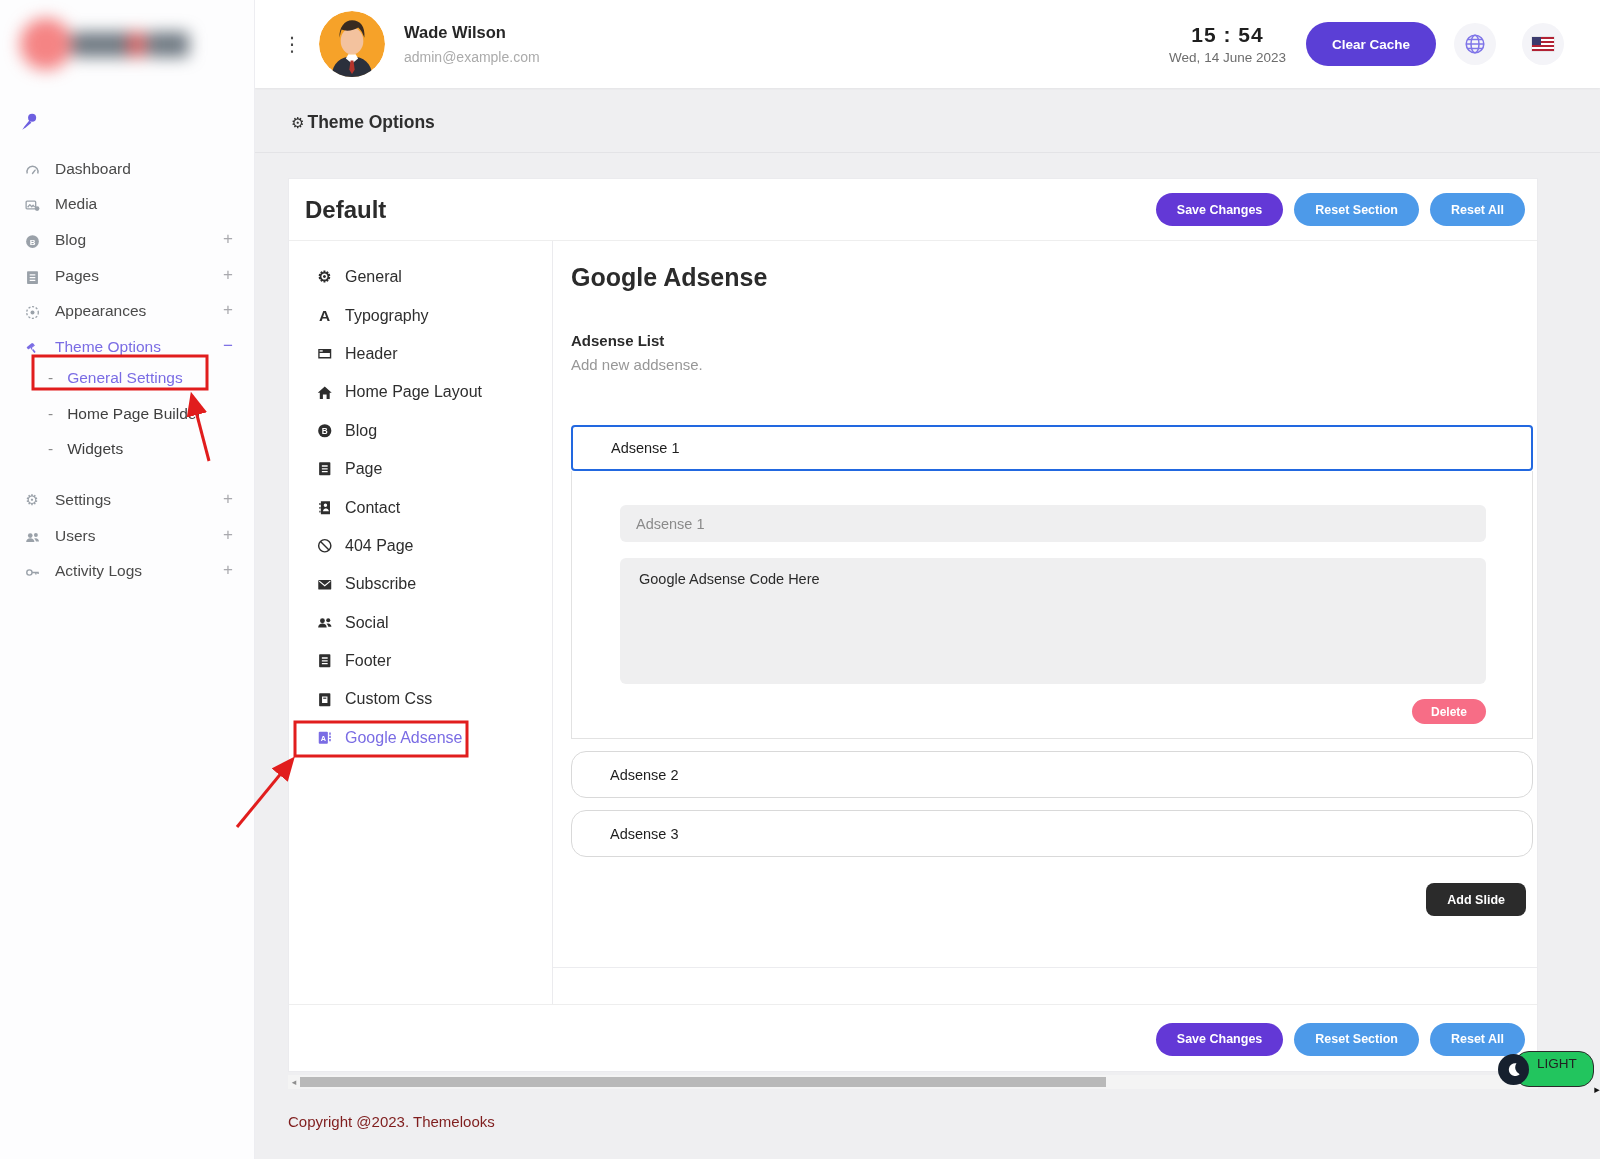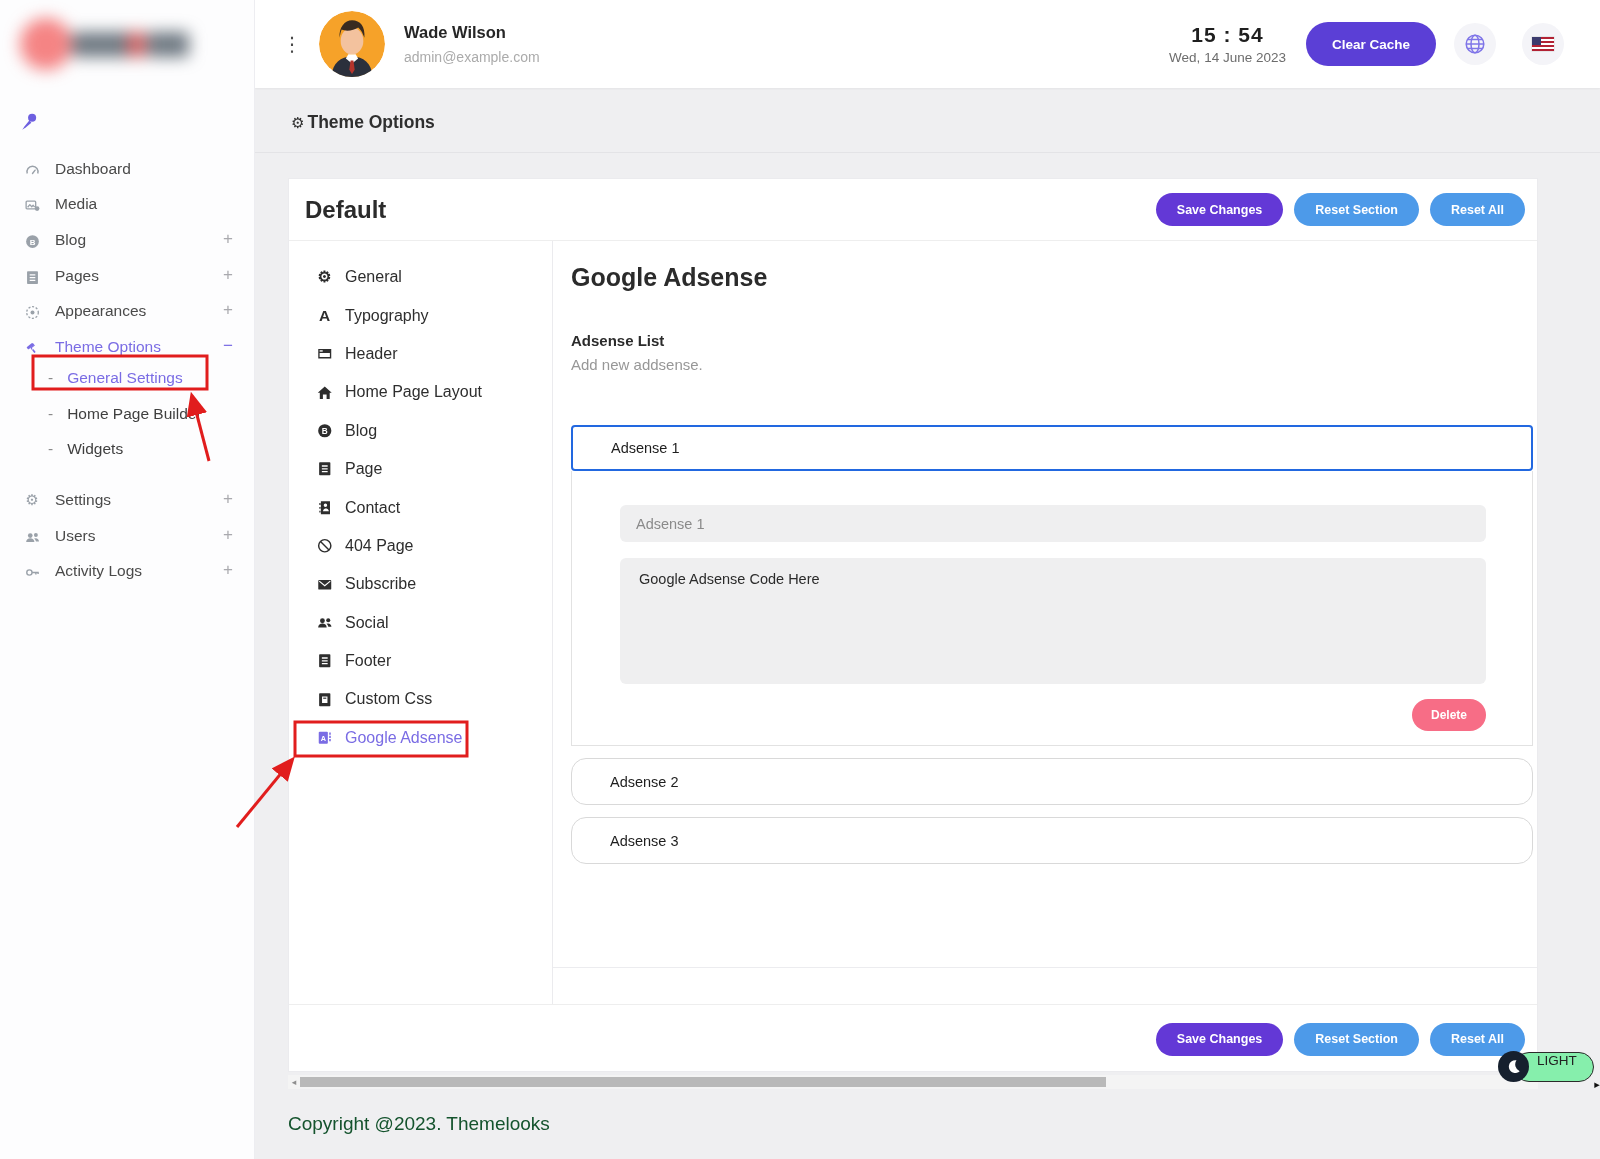--- a/index.html
+++ b/index.html
@@ -86,44 +86,44 @@
   .acc-head{height:47px;border:1px solid #d9d9d9;border-radius:15px;display:flex;align-items:center;
             padding-left:38px;font-size:14.5px;color:#1e1e1e;background:#fff;cursor:pointer}
   .acc-head.active{height:46px;border:2px solid #2268e0;border-radius:4px}
   .acc-panel{border:1px solid #e2e2e2;border-top:none;padding:34px 46px 14px 48px}
   .field-input{display:block;width:100%;height:37px;border:none;border-radius:6px;background:#efeff0;
                padding:0 16px;font-size:14.5px;color:#8a8a8a;font-family:inherit}
   .field-area{display:block;width:100%;height:126px;margin-top:16px;border:none;border-radius:6px;
               background:#efeff0;padding:13px 19px;font-size:14.5px;color:#2b2b2b;
               font-family:inherit;resize:none}
   .delete-row{margin-top:15px;text-align:right}
-  .btn-delete{height:32px;padding:0 19px;border:none;border-radius:16px;background:#f76d86;
+  .btn-delete{height:25px;padding:0 19px;border:none;border-radius:16px;background:#f76d86;
               color:#fff;font-size:12px;font-weight:700;font-family:inherit;cursor:pointer}
   .acc-item{margin-top:12px}
   .addslide-row{margin-top:26px;text-align:right;padding-right:7px}
   .btn-add{height:33px;padding:0 21px;border:none;border-radius:8px;background:#2b2b2b;color:#fff;
            font-size:12.5px;font-weight:700;font-family:inherit;cursor:pointer}
   .card-foot{height:69px;display:flex;align-items:center;justify-content:flex-end;gap:11px;
              padding-right:12px;border-top:1px solid #eee}
 
   
   .theme-toggle{position:absolute;left:1498px;top:1051px;display:flex;align-items:center;z-index:10}
   .tt-circle{width:31px;height:31px;border-radius:50%;background:#16202e;z-index:2;font-size:17px;
              display:flex;align-items:center;justify-content:center}
-  .tt-pill{margin-left:-15px;height:30px;display:flex;align-items:center;padding:0 16px 12px 22px;
-           border:1.5px solid #2b2b2b;border-radius:15px;background:#86efac;font-size:13.5px;
+  .tt-pill{margin-left:-15px;height:36px;display:flex;align-items:center;padding:0 16px 12px 22px;
+           border:1.5px solid #2b2b2b;border-radius:15px;background:#22c55e;font-size:13.5px;
            color:#222;cursor:pointer}
   .tt-cursor{position:absolute;right:-6px;bottom:-9px;font-size:11px;color:#111}
 
   
   .hscroll{position:absolute;left:288px;top:1075px;width:1250px;height:14px;background:#f4f4f4;
            display:flex;align-items:center;z-index:3}
   .hs-arrow{width:12px;text-align:center;font-size:9px;color:#8f8f8f;cursor:pointer}
   .hs-thumb{height:10px;width:806px;background:#b9b9b9;cursor:grab}
-  .copyright{position:absolute;left:288px;top:1113px;font-size:19px;color:#14532d}
+  .copyright{position:absolute;left:288px;top:1113px;font-size:15px;color:#7f1d1d}
 
   .annotations{position:absolute;left:0;top:0;z-index:20;pointer-events:none}
 </style>
 </head>
 <body>
 
 <div class="page">
 
   <aside class="sidebar">
     <div class="logo">
@@ -424,20 +424,23 @@
               <input class="field-input" type="text" value="Adsense 1" style="">
               <textarea class="field-area" style="">Google Adsense Code Here</textarea>
               <div class="delete-row">
                 <button class="btn-delete">Delete</button>
               </div>
             </div>
 
             <div class="acc-head acc-item">Adsense 2</div>
             <div class="acc-head acc-item">Adsense 3</div>
 
+            <div class="addslide-row">
+              <button class="btn-add">Add Slide</button>
+            </div>
           </div>
         </div>
       </div>
     </div>
 
     <div class="card-foot">
       <button class="btn purple">Save Changes</button>
       <button class="btn blue">Reset Section</button>
       <button class="btn blue">Reset All</button>
     </div>

